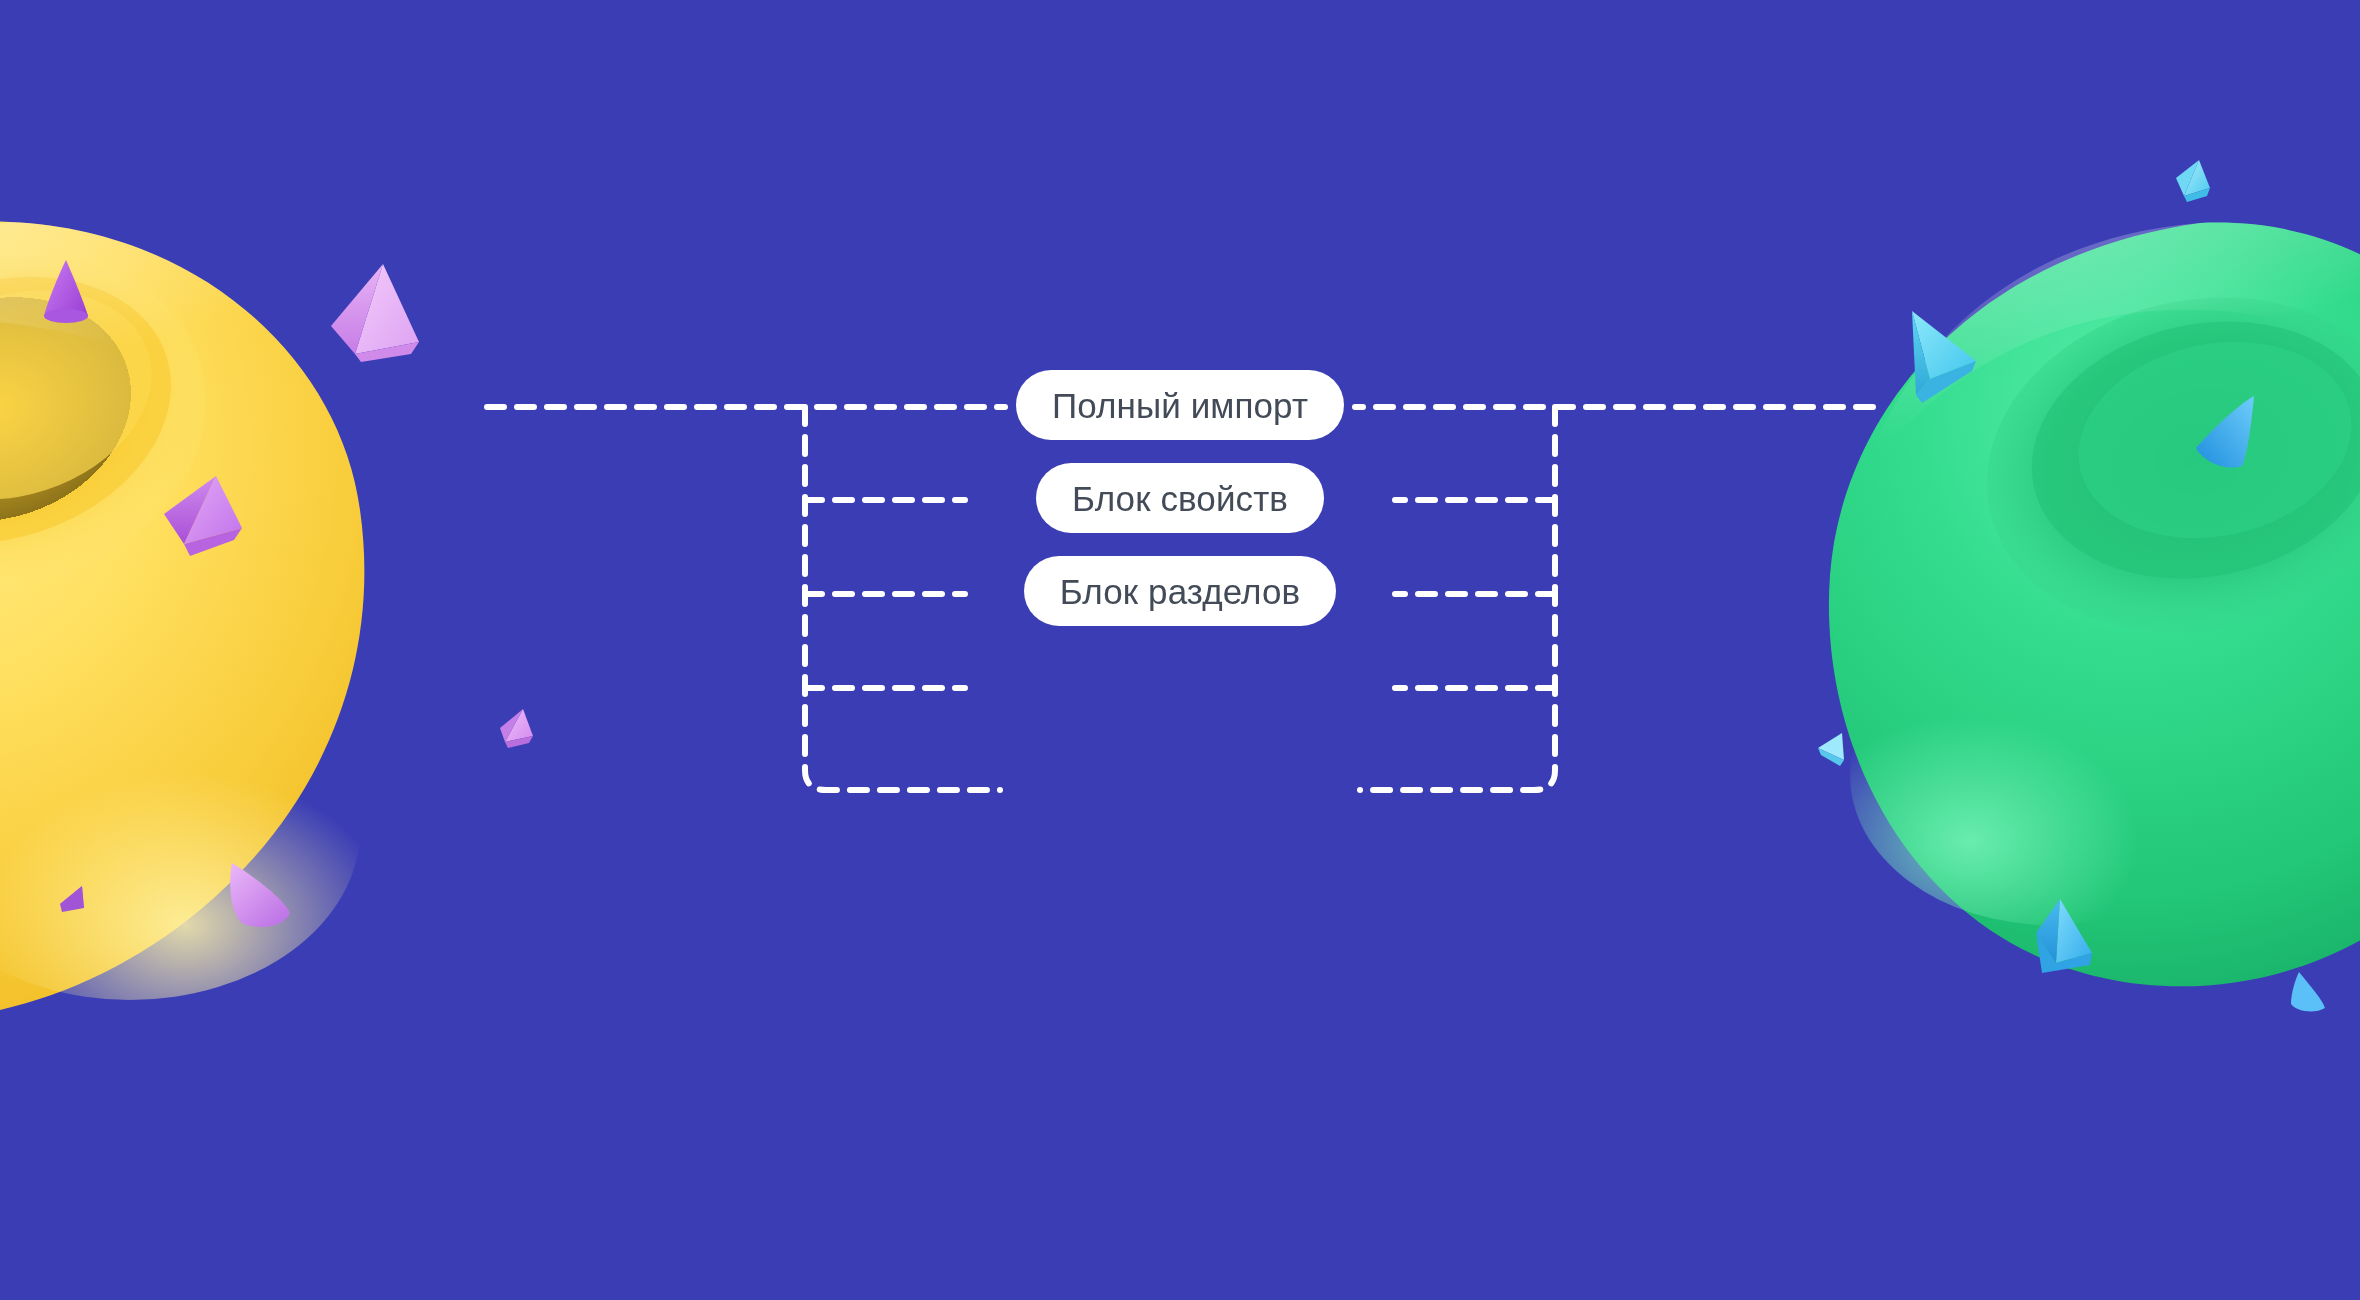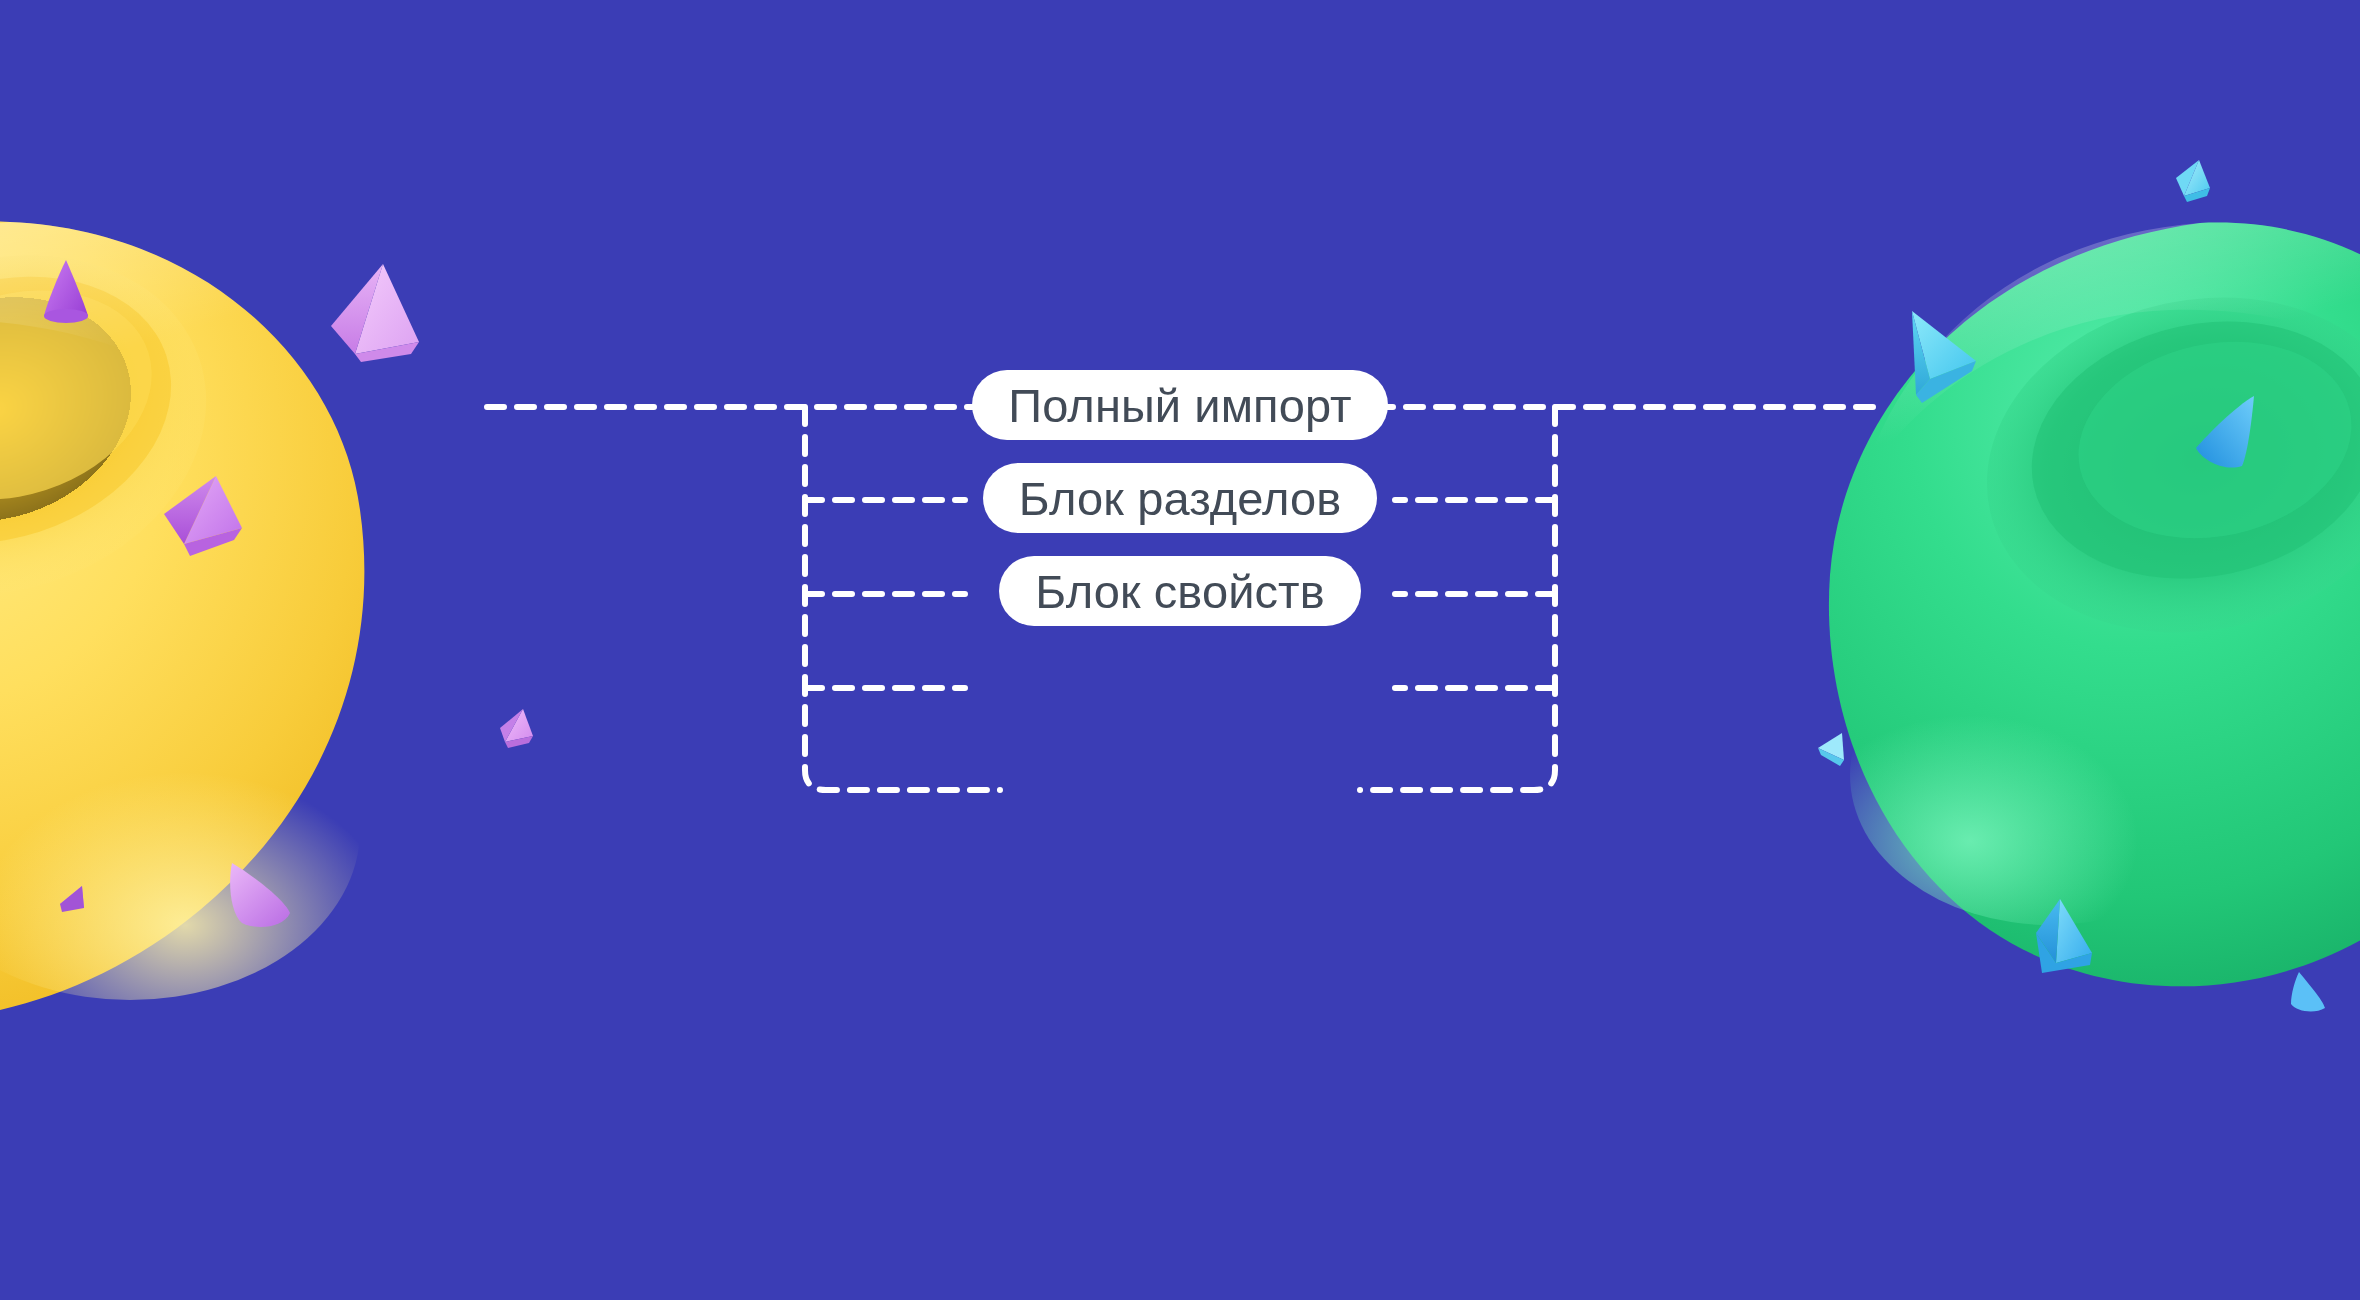--- a/index.html
+++ b/index.html
@@ -42,21 +42,21 @@
   }
   .pill {
     background: #ffffff;
     color: #424b57;
     border-radius: 999px;
     height: 70px;
     display: flex;
     align-items: center;
     justify-content: center;
     padding: 0 36px;
-    font-size: 47px;
+    font-size: 35px;
     line-height: 1;
     letter-spacing: 0.1px;
     white-space: nowrap;
     box-sizing: border-box;
     user-select: none;
   }
 </style>
 </head>
 <body>
 
@@ -283,17 +283,17 @@
       <path d="M1555,407 L1555,770 Q1555,790 1534,790 L1360,790"></path>
 
       <path d="M1555,500 L1395,500"></path>
       <path d="M1555,594 L1395,594"></path>
       <path d="M1555,688 L1395,688"></path>
     </g>
   </svg>
 
   <div id="pill-stack">
     <div class="pill">Полный импорт</div>
+    <div class="pill">Блок свойств</div>
     <div class="pill">Блок разделов</div>
-    <div class="pill">Блок свойств</div>
   </div>
 
 </div>
 
 </body></html>

